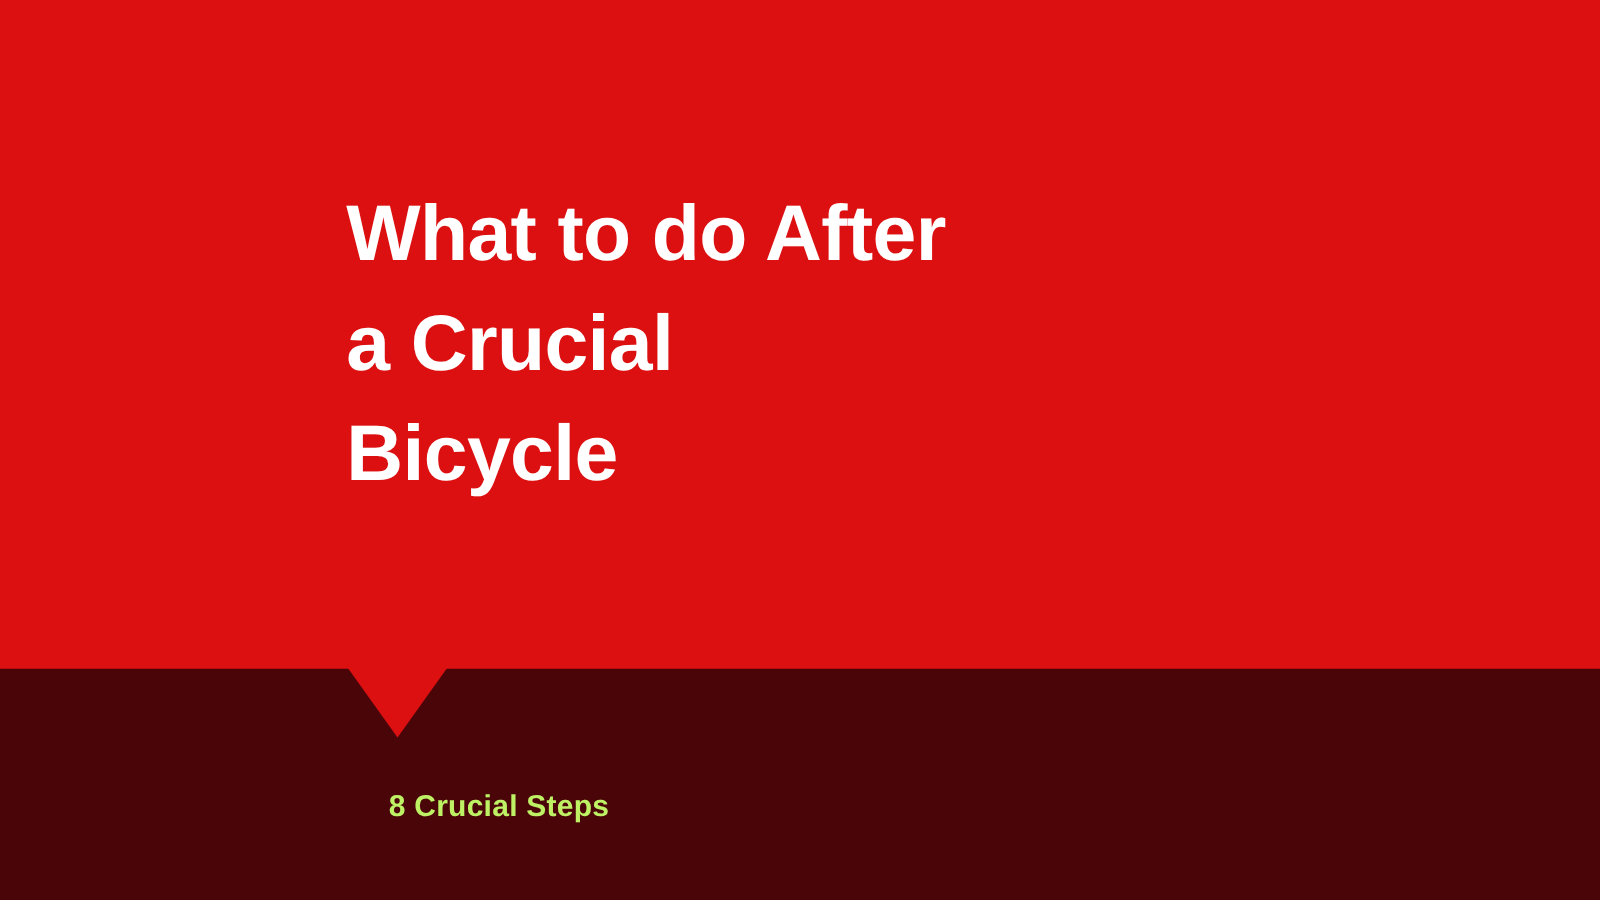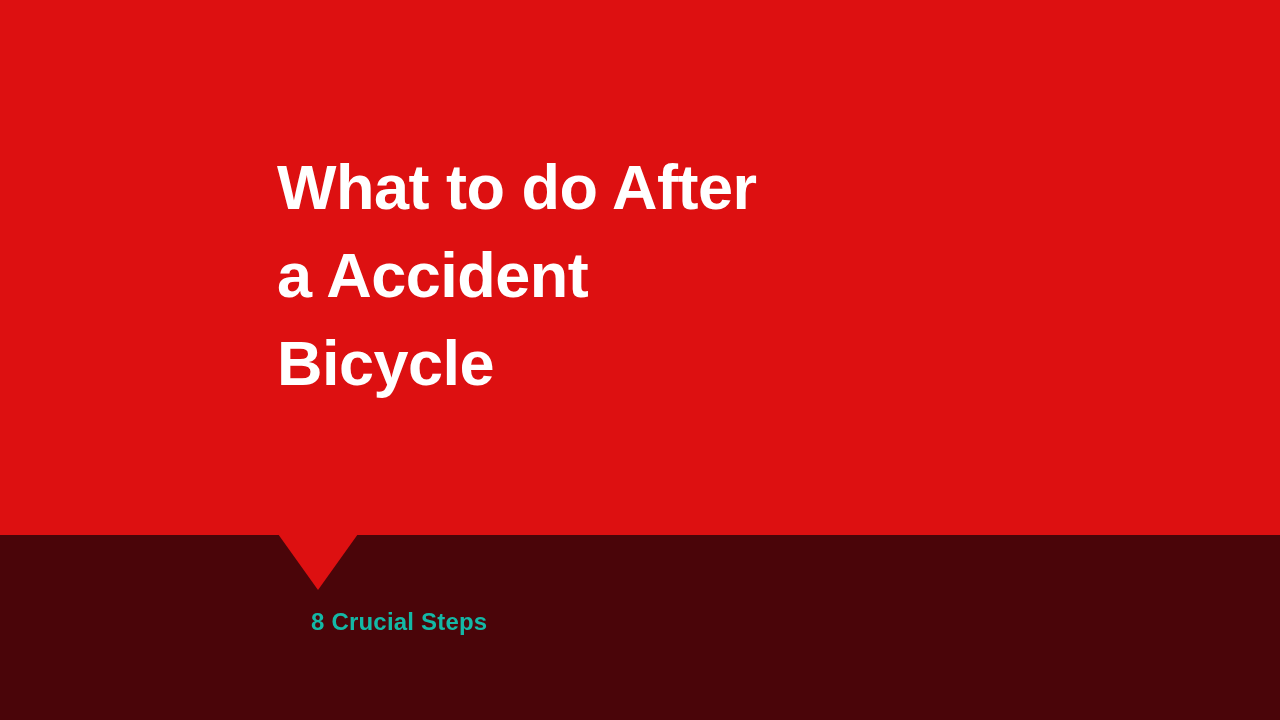--- a/index.html
+++ b/index.html
@@ -49,36 +49,36 @@
     line-height: 88px;
     letter-spacing: -0.5px;
   }
   .title-line {
     display: block;
     white-space: nowrap;
   }
   .subtitle {
     position: absolute;
     left: 311px;
-    top: 608px;
-    color: #14b8a6;
+    top: 632px;
+    color: #bef264;
     font-size: 24px;
     font-weight: bold;
     letter-spacing: 0.2px;
   }
 </style>
 </head>
 <body>
 
 <div class="slide">
 
   <div class="top-panel"></div>
   <div class="pointer"></div>
 
   <div class="title">
     <span class="title-line">What to do After</span>
-    <span class="title-line">a Accident</span>
+    <span class="title-line">a Crucial</span>
     <span class="title-line">Bicycle</span>
   </div>
 
   <div class="subtitle">8 Crucial Steps</div>
 
 </div>
 
 </body></html>

